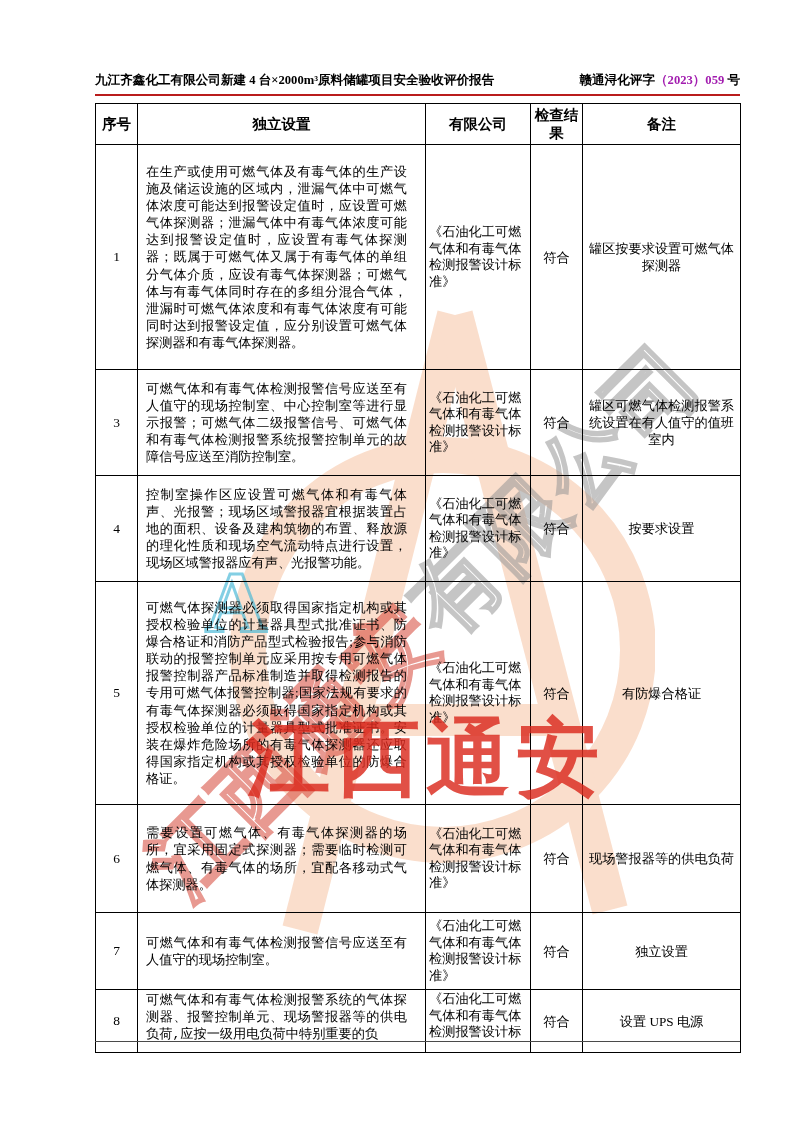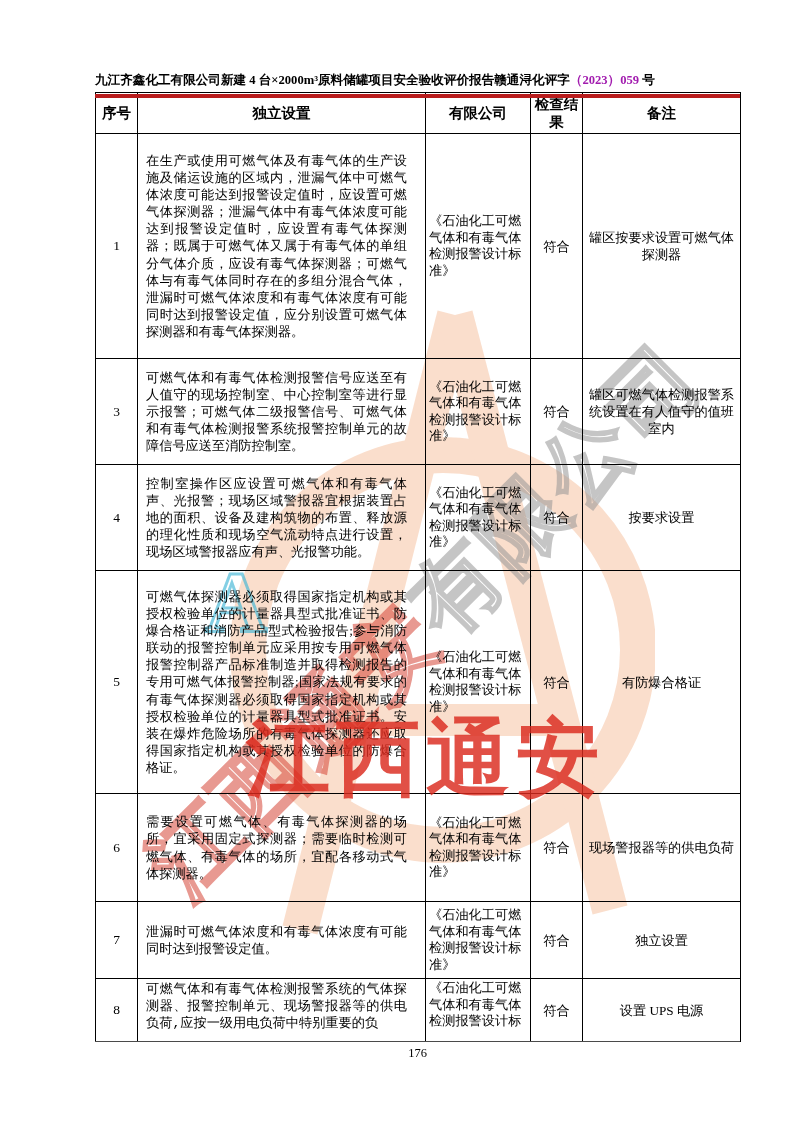--- a/index.html
+++ b/index.html
@@ -5,29 +5,29 @@
   html,body { margin:0; padding:0; background:#ffffff; }
   .page {
     position:relative; width:800px; height:1131px; background:#ffffff;
     overflow:hidden;
     font-family:"Liberation Serif","DejaVu Serif",serif; color:#000;
   }
 
   
   .doc-header {
     position:absolute; left:95px; top:71px; width:645px;
-    display:flex; align-items:flex-end;
+    display:flex; justify-content:space-between; align-items:flex-end;
     font-size:12.6px; font-weight:bold; line-height:18px;
-    padding-bottom:5px; border-bottom:4px solid #b91c1c;
+    padding-bottom:5px; border-bottom:2px solid #b91c1c;
     z-index:4;
   }
   .doc-header .red { color:#a21caf; }
 
   
-  .table-wrap { position:absolute; left:95px; top:92px; width:645px; z-index:2; }
+  .table-wrap { position:absolute; left:95px; top:103px; width:645px; z-index:2; }
   table.check { border-collapse:collapse; table-layout:fixed; width:645px; background:transparent; }
   table.check th, table.check td { border:1.6px solid #000; background:transparent; }
   thead th {
     height:34px; font-size:14.5px; font-weight:bold;
     text-align:center; vertical-align:middle; padding:2px 3px; line-height:18px;
   }
   td.c-no   { text-align:center; vertical-align:middle; font-size:13.5px; }
   td.c-content {
     font-size:13.2px; line-height:17.1px; text-align:justify;
     vertical-align:middle; padding:2px 18px 2px 8px; overflow:hidden;
@@ -152,32 +152,31 @@
         </tr>
         <tr class="r4">
           <td class="c-no">6</td>
           <td class="c-content">需要设置可燃气体、有毒气体探测器的场所，宜采用固定式探测器；需要临时检测可燃气体、有毒气体的场所，宜配各移动式气体探测器。</td>
           <td class="c-basis">《石油化工可燃气体和有毒气体检测报警设计标准》</td>
           <td class="c-result">符合</td>
           <td class="c-remark">现场警报器等的供电负荷</td>
         </tr>
         <tr class="r5">
           <td class="c-no">7</td>
-          <td class="c-content">泄漏时可燃气体浓度和有毒气体浓度有可能同时达到报警设定值。</td>
+          <td class="c-content">可燃气体和有毒气体检测报警信号应送至有人值守的现场控制室。</td>
           <td class="c-basis">《石油化工可燃气体和有毒气体检测报警设计标准》</td>
           <td class="c-result">符合</td>
           <td class="c-remark">独立设置</td>
         </tr>
         <tr class="r6">
           <td class="c-no">8</td>
           <td class="c-content">可燃气体和有毒气体检测报警系统的气体探测器、报警控制单元、现场警报器等的供电负荷,应按一级用电负荷中特别重要的负</td>
           <td class="c-basis">《石油化工可燃气体和有毒气体检测报警设计标</td>
           <td class="c-result">符合</td>
           <td class="c-remark">设置 UPS 电源</td>
         </tr>
       </tbody>
     </table>
   </div>
 
   <div class="footer-rule"></div>
-  <div class="page-number">176</div>
 
 </div>
 
 </body></html>

